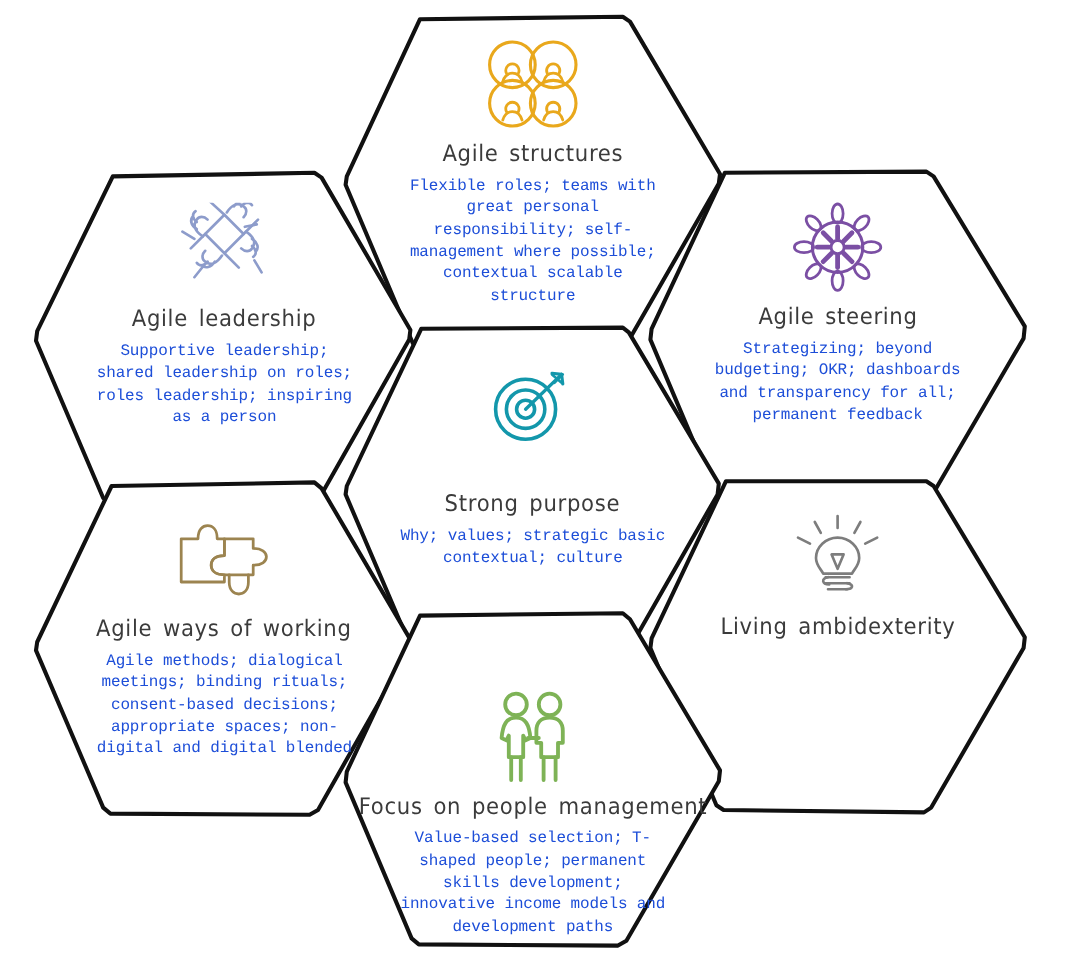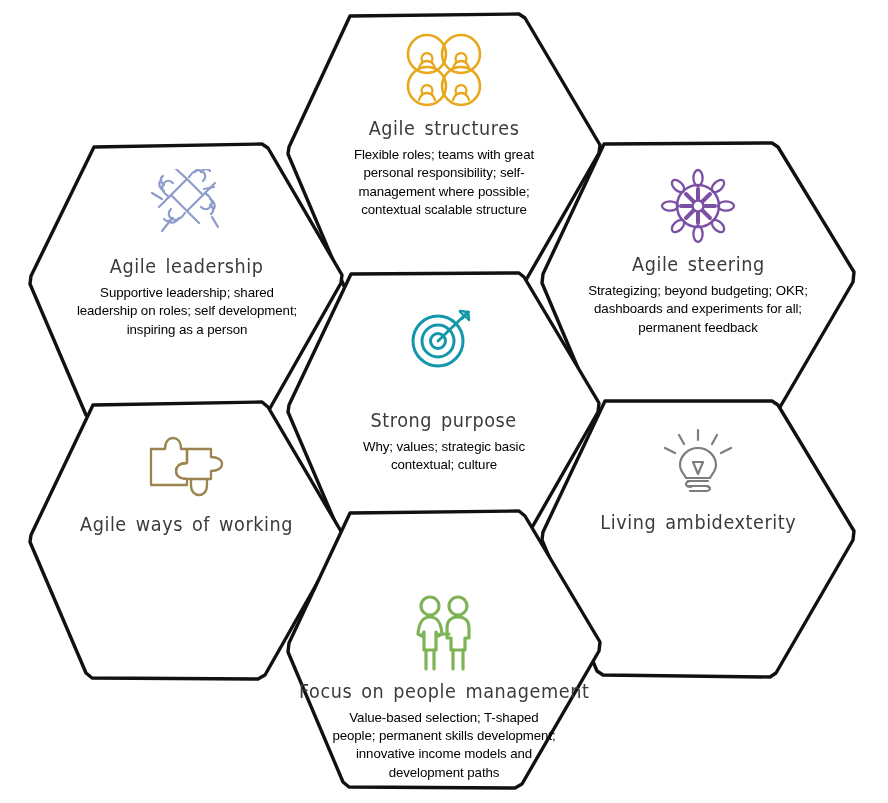--- a/index.html
+++ b/index.html
@@ -42,24 +42,24 @@
     font-size:19px;
     font-weight:400;
     color:#3b3b3b;
     letter-spacing:0.6px;
     word-spacing:3px;
     margin-bottom:7px;
     white-space:nowrap;
     transform:scaleX(0.93);
   }
   .hex-body{
-    font-family:Liberation Sans, sans-serif;
+    font-family:Liberation Mono, monospace;
     font-size:13.3px;
     line-height:1.38;
-    color:#000000;
+    color:#1d4ed8;
     letter-spacing:-0.1px;
     max-width:240px;
   }
 
   
   .pad-top    .hex-content{padding-top:26px;}
   .pad-center .hex-content{padding-top:34px;}
   .pad-bottom .hex-content{padding-top:40px;justify-content:flex-end;}
 </style>
 </head>
@@ -103,21 +103,21 @@
             <path d="M42 10 L30 -1 M58 26 L70 14 M42 42 L54 54 M26 26 L14 38"></path>
             <path d="M44 8 c4-6 9-9 14-5 c3 2 3 6 0 9 M50 3 c3-5 8-6 11-3 M56 3 c3-4 7-4 9-1"></path>
             <path d="M60 24 c6 4 9 9 5 14 c-2 3-6 3-9 0 M65 30 c5 3 6 8 3 11 M65 36 c4 3 4 7 1 9"></path>
             <path d="M40 44 c-4 6-9 9-14 5 c-3-2-3-6 0-9 M34 49 c-3 5-8 6-11 3 M28 49 c-3 4-7 4-9 1"></path>
             <path d="M24 28 c-6-4-9-9-5-14 c2-3 6-3 9 0 M19 22 c-5-3-6-8-3-11 M19 16 c-4-3-4-7-1-9"></path>
             <path d="M17 30 L7 24 M67 48 L73 58 M25 52 L17 62 M59 20 L69 18"></path>
           </g>
         </svg>
       </div>
       <div class="hex-title">Agile leadership</div>
-      <div class="hex-body">Supportive leadership; shared leadership on roles; self development; inspiring as a person</div>
+      <div class="hex-body">Supportive leadership; shared leadership on roles; roles leadership; inspiring as a person</div>
     </div>
   </div>
 
   <div class="hex pad-center" style="left:533px;top:131px;">
     <svg class="outline" viewBox="0 0 330 300">
       <path d="M 71 13 L 239 12 L 245 16 L 321 141 L 320 151 L 243 283 L 236 288 L 70 286 L 64 282 L 9 152 L 10 143 Z" fill="#ffffff" stroke="#111111" stroke-width="3.4" stroke-linejoin="round" stroke-linecap="round"></path>
     </svg>
     <div class="hex-content">
       <div class="hex-icon">
         <svg width="80" height="80" viewBox="0 0 80 80">
@@ -141,21 +141,21 @@
               <ellipse cx="68" cy="40" rx="8" ry="4.6"></ellipse>
               <ellipse cx="20" cy="20" rx="7.5" ry="4.4" transform="rotate(45 20 20)"></ellipse>
               <ellipse cx="60" cy="60" rx="7.5" ry="4.4" transform="rotate(45 60 60)"></ellipse>
               <ellipse cx="60" cy="20" rx="7.5" ry="4.4" transform="rotate(-45 60 20)"></ellipse>
               <ellipse cx="20" cy="60" rx="7.5" ry="4.4" transform="rotate(-45 20 60)"></ellipse>
             </g>
           </g>
         </svg>
       </div>
       <div class="hex-title">Agile steering</div>
-      <div class="hex-body wide">Strategizing; beyond budgeting; OKR; dashboards and experiments for all; permanent feedback</div>
+      <div class="hex-body wide">Strategizing; beyond budgeting; OKR; dashboards and transparency for all; permanent feedback</div>
     </div>
   </div>
 
   <div class="hex pad-center" style="left:279px;top:261px;">
     <svg class="outline" viewBox="0 0 330 300">
       <path d="M 72 13 L 240 12 L 245 16 L 320 142 L 319 151 L 243 284 L 236 288 L 70 287 L 65 282 L 9 151 L 10 144 Z" fill="#ffffff" stroke="#111111" stroke-width="3.4" stroke-linejoin="round" stroke-linecap="round"></path>
     </svg>
     <div class="hex-content">
       <div class="hex-icon">
         <svg width="80" height="74" viewBox="0 0 80 74">
@@ -185,20 +185,21 @@
             <path d="M12 16 L26 16 C26 8 30 5 34 5 C38 5 42 8 42 16 L48 16 L48 30
                      C40 30 37 34 37 38 C37 42 40 46 48 46 L48 52 L12 52 Z"></path>
             <path d="M48 16 L72 16 L72 24 C79 24 83 27 83 31 C83 35 79 38 72 38 L72 46 L48 46
                      C40 46 37 42 37 38 C37 34 40 30 48 30 Z"></path>
             <path d="M56 46 L56 54 C48 54 45 58 45 62" stroke="none"></path>
             <path d="M52 46 L52 52 C52 59 56 62 60 62 C64 62 68 59 68 52 L68 46"></path>
           </g>
         </svg>
       </div>
       <div class="hex-title">Agile ways of working</div>
+      <div class="hex-body wide">Agile methods; dialogical meetings; binding rituals; consent-based decisions; appropriate spaces; non-digital and digital blended</div>
     </div>
   </div>
 
   <div class="hex pad-center" style="left:533px;top:389px;">
     <svg class="outline" viewBox="0 0 330 300">
       <path d="M 72 12 L 239 12 L 245 16 L 321 142 L 320 151 L 243 284 L 237 288 L 70 286 L 64 282 L 9 151 L 10 143 Z" fill="#ffffff" stroke="#111111" stroke-width="3.4" stroke-linejoin="round" stroke-linecap="round"></path>
     </svg>
     <div class="hex-content">
       <div class="hex-icon">
         <svg width="82" height="80" viewBox="0 0 82 80">

